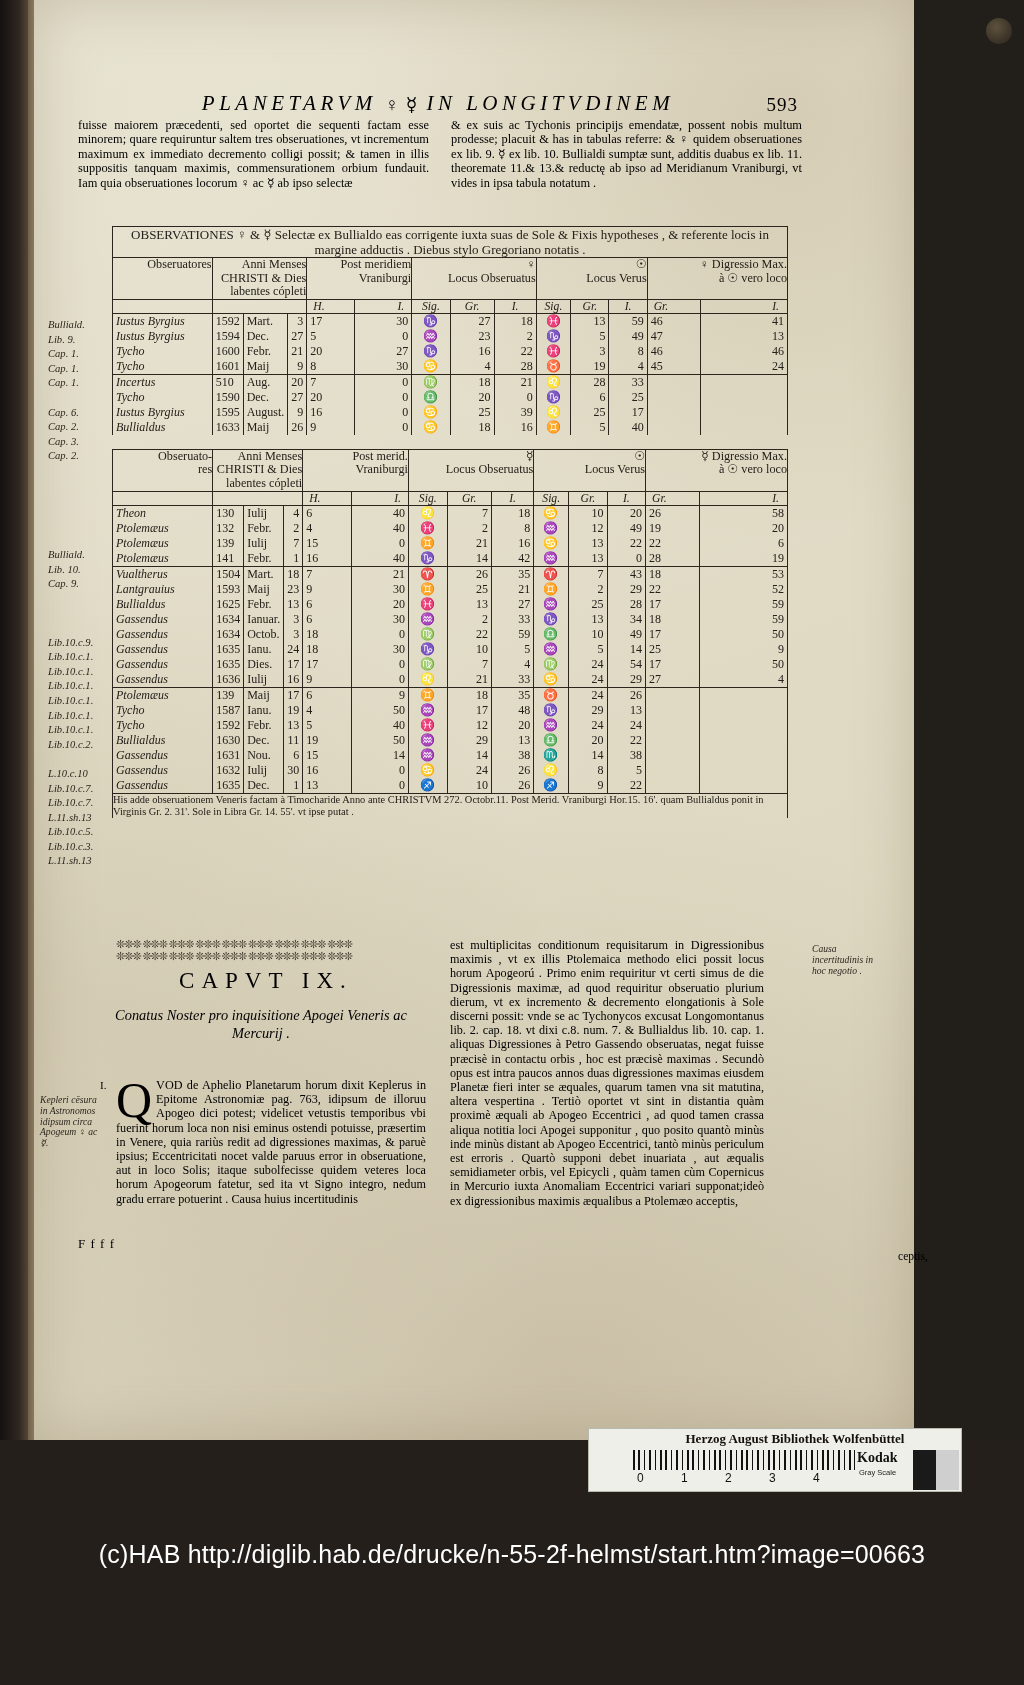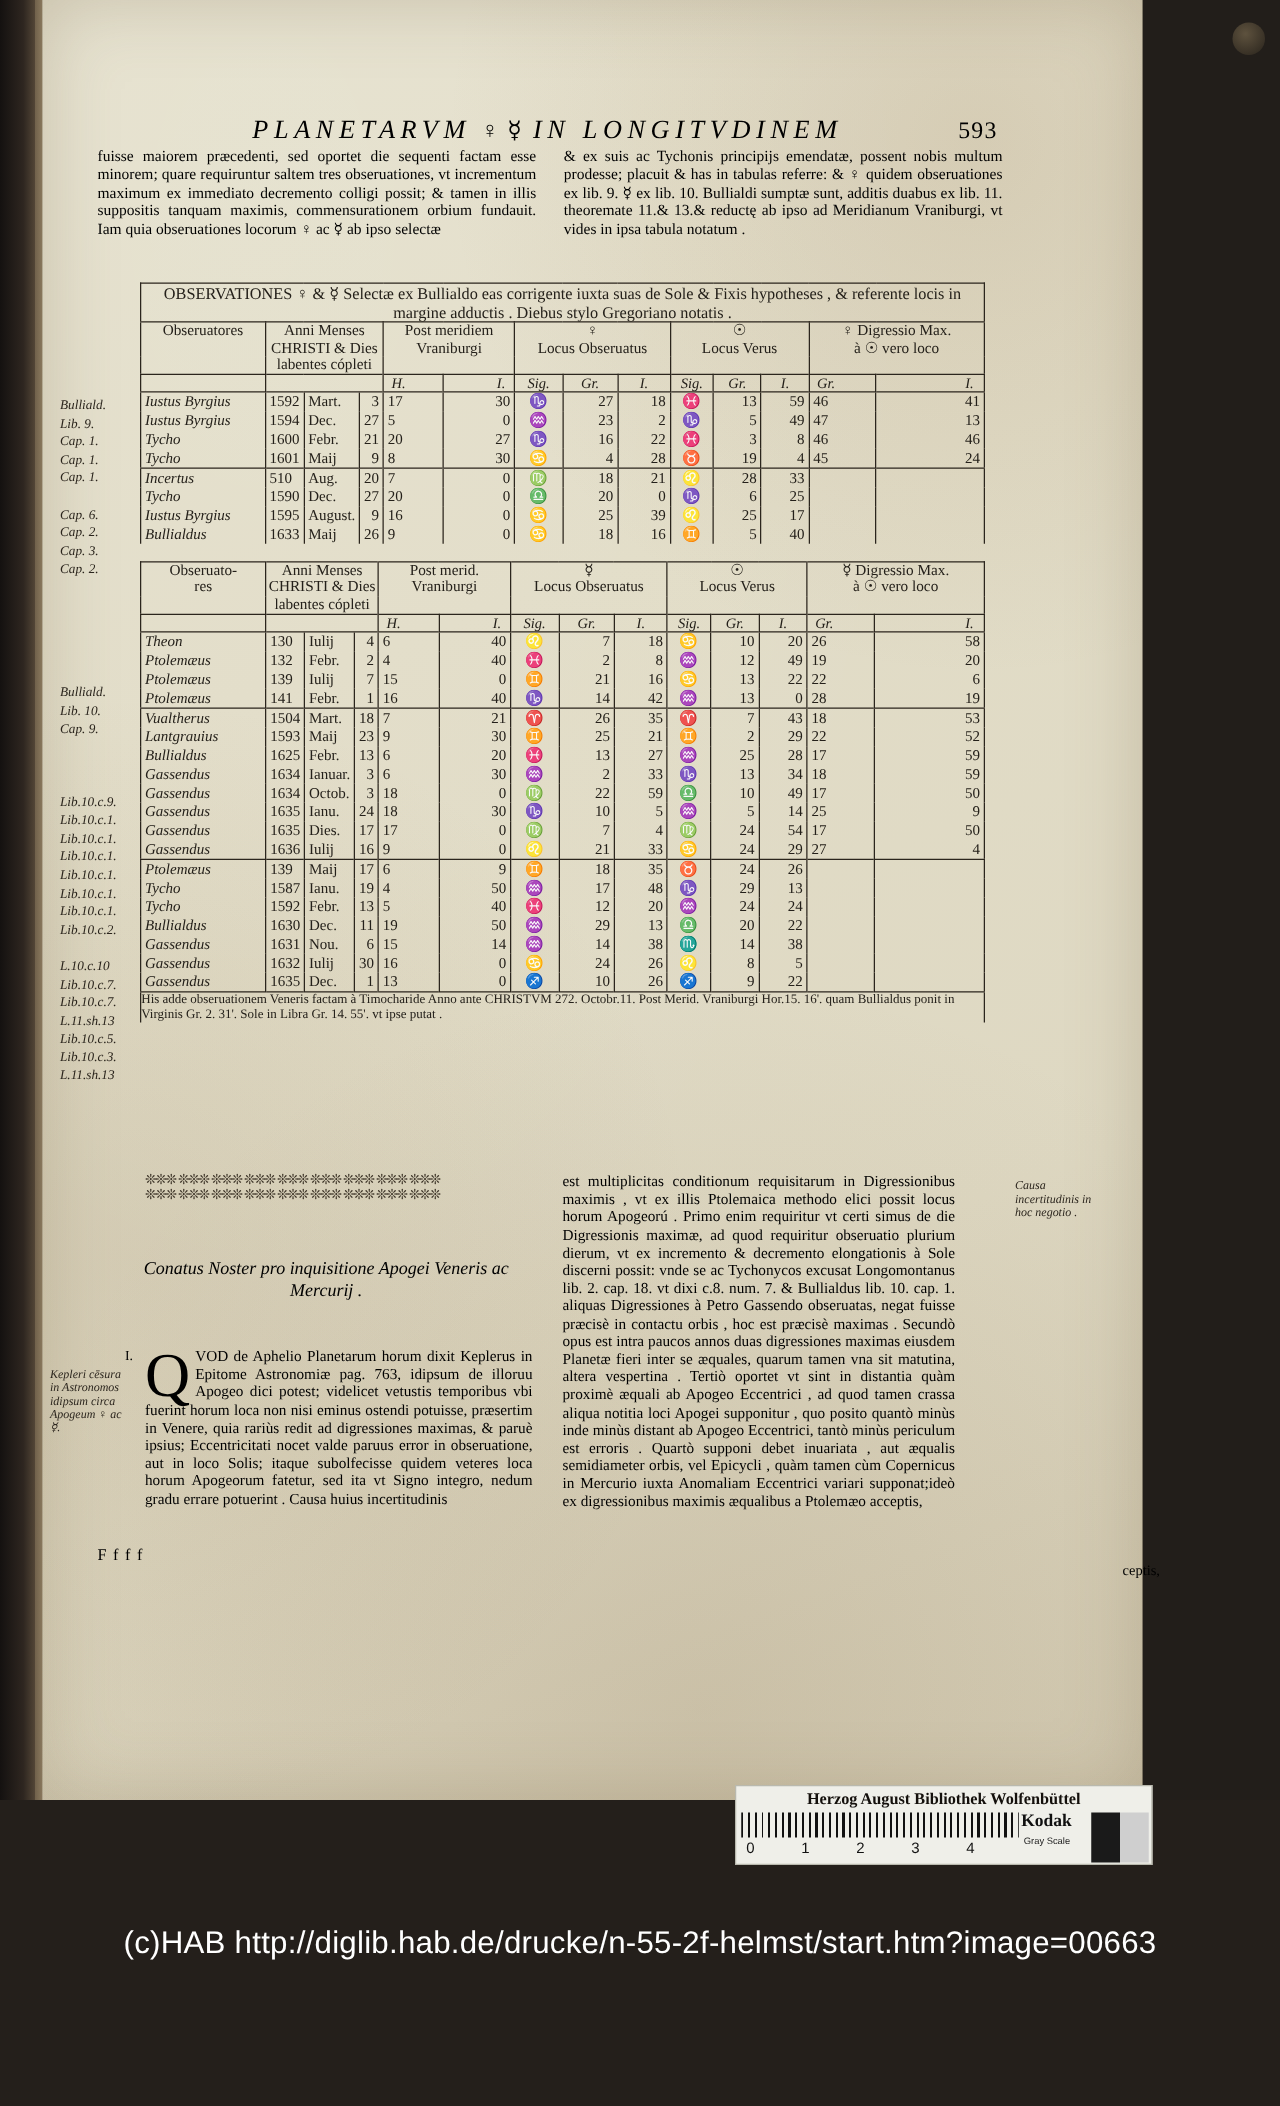--- a/index.html
+++ b/index.html
@@ -45,21 +45,21 @@
 
   
   .tblwrap{position:absolute;left:112px;top:226px;width:676px;}
   table.obs{border-collapse:collapse;width:676px;font-size:11.6px;color:#24201a;}
   table.obs td,table.obs th{padding:0;font-weight:normal;}
   .frame{border:1.6px solid #2b251d;border-bottom:none;}
 
   .caption{padding:5px 10px 5px 10px;font-size:13px;line-height:15px;text-align:center;
     border-bottom:1.4px solid #2b251d;}
 
-  .hrow td{border-right:1.2px solid #2b251d;text-align:center;vertical-align:top;
+  .hrow td{border-right:1.2px solid #2b251d;text-align:right;vertical-align:top;
     padding:3px 2px 2px;line-height:13.6px;font-size:12.2px;}
   .hrow td:last-child{border-right:none;}
   .subhead td{border-right:1.2px solid #2b251d;border-top:1.2px solid #2b251d;
     text-align:center;font-style:italic;font-size:11.6px;padding:1px 0 2px;}
   .subhead td:last-child{border-right:none;}
   .sep td{border-top:1.4px solid #2b251d;height:0;padding:0;}
 
   tr.d td{border-right:1.2px solid #2b251d;font-size:12px;line-height:14.6px;
     padding:0 3px;height:15px;}
   tr.d td:last-child{border-right:none;}
@@ -101,21 +101,21 @@
 
   .sidenote{position:absolute;font-size:9.6px;line-height:10.8px;font-style:italic;color:#2c261e;}
   .sn1{left:40px;top:1095px;width:60px;}
   .sn2{left:812px;top:944px;width:62px;}
   .catchword{position:absolute;left:78px;top:1236px;width:724px;text-align:left;
     font-size:13px;letter-spacing:1px;}
   .endword{position:absolute;right:96px;top:1250px;font-size:11.6px;}
 
   
   .plate{position:absolute;left:588px;top:1428px;width:332px;height:62px;background:#efefe9;
-    border:1px solid #b9b9ae;display:flex;flex-direction:column;}
+    border:1px solid #b9b9ae;display:flex;flex-direction:column;padding-left:40px;}
   .plate-title{height:20px;line-height:20px;text-align:center;font-size:13px;
     font-weight:bold;color:#14100c;font-family:"Liberation Serif",serif;}
   .plate-body{flex:1;display:flex;align-items:center;}
   .ruler{width:222px;height:40px;position:relative;margin-left:4px;}
   .ticks{position:absolute;left:0;top:0;width:222px;height:20px;
     background:repeating-linear-gradient(90deg,#111 0 1.6px,#efefe9 1.6px 5.4px);}
   .rulnum{position:absolute;left:0;top:20px;width:222px;height:18px;
     font-size:12px;color:#111;font-family:"Liberation Sans",sans-serif;}
   .rulnum span{position:absolute;top:1px;}
   .kodak{width:104px;height:40px;position:relative;}
@@ -775,20 +775,21 @@
       <div>Lib.10.c.3.</div>
       <div>L.11.sh.13</div>
       <div>&nbsp;</div>
     </div>
 
   <div class="band">
     ❊❊❊ ❊❊❊ ❊❊❊ ❊❊❊ ❊❊❊ ❊❊❊ ❊❊❊ ❊❊❊ ❊❊❊<br>
     ❊❊❊ ❊❊❊ ❊❊❊ ❊❊❊ ❊❊❊ ❊❊❊ ❊❊❊ ❊❊❊ ❊❊❊
   </div>
 
+  <div class="caput">CAPVT IX.</div>
   <div class="subtitle">Conatus Noster pro inquisitione Apogei Veneris ac Mercurij .</div>
 
   <div class="bodycols">
     <div class="num">I.</div>
     <div class="bcol-l">
       <span class="dropcap">Q</span><span>VOD de Aphelio Planetarum horum dixit Keplerus in Epitome Astronomiæ pag. 763, idipsum de illoruu Apogeo dici potest; videlicet vetustis temporibus vbi fuerint horum loca non nisi eminus ostendi potuisse, præsertim in Venere, quia rariùs redit ad digressiones maximas, &amp; paruè ipsius; Eccentricitati nocet valde paruus error in obseruatione, aut in loco Solis; itaque subolfecisse quidem veteres loca horum Apogeorum fatetur, sed ita vt Signo integro, nedum gradu errare potuerint . Causa huius incertitudinis</span>
     </div>
     <div class="bcol-r">est multiplicitas conditionum requisitarum in Digressionibus maximis , vt ex illis Ptolemaica methodo elici possit locus horum Apogeorú . Primo enim requiritur vt certi simus de die Digressionis maximæ, ad quod requiritur obseruatio plurium dierum, vt ex incremento &amp; decremento elongationis à Sole discerni possit: vnde se ac Tychonycos excusat Longomontanus lib. 2. cap. 18. vt dixi c.8. num. 7. &amp; Bullialdus lib. 10. cap. 1. aliquas Digressiones à Petro Gassendo obseruatas, negat fuisse præcisè in contactu orbis , hoc est præcisè maximas . Secundò opus est intra paucos annos duas digressiones maximas eiusdem Planetæ fieri inter se æquales, quarum tamen vna sit matutina, altera vespertina . Tertiò oportet vt sint in distantia quàm proximè æquali ab Apogeo Eccentrici , ad quod tamen crassa aliqua notitia loci Apogei supponitur , quo posito quantò minùs inde minùs distant ab Apogeo Eccentrici, tantò minùs periculum est erroris . Quartò supponi debet inuariata , aut æqualis semidiameter orbis, vel Epicycli , quàm tamen cùm Copernicus in Mercurio iuxta Anomaliam Eccentrici variari supponat;ideò ex digressionibus maximis æqualibus a Ptolemæo acceptis,</div>
   </div>
 

